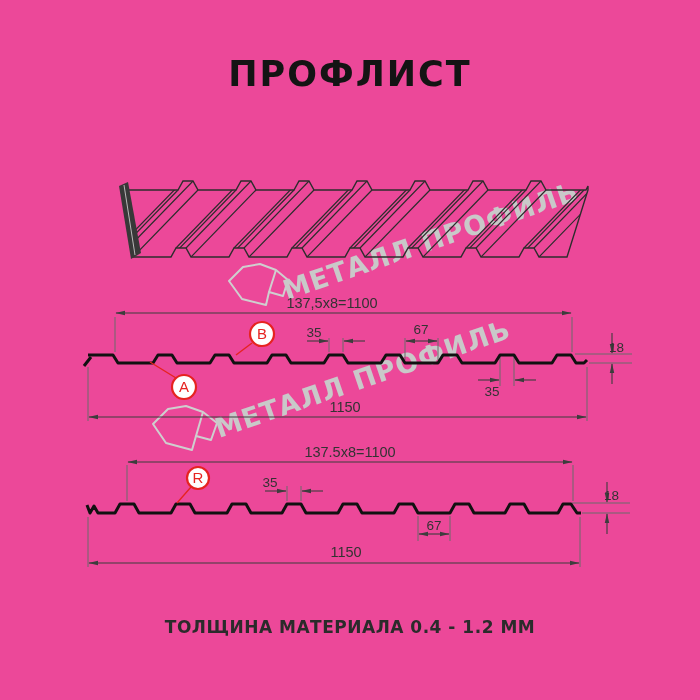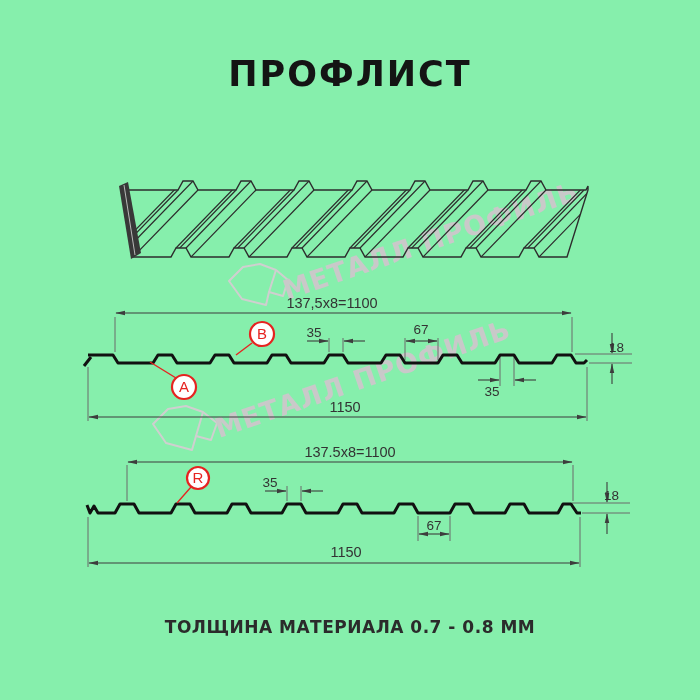--- a/index.html
+++ b/index.html
@@ -1,16 +1,16 @@
 <!DOCTYPE html>
 <html><head>
 <meta charset="utf-8">
 <style>
   html,body{margin:0;padding:0;background:#f2f2f2;}
-  #canvas{position:relative;width:700px;height:700px;background:#86efac;margin:0 auto;overflow:hidden;
+  #canvas{position:relative;width:700px;height:700px;background:#ec4899;margin:0 auto;overflow:hidden;
           font-family:"DejaVu Sans","Liberation Sans",sans-serif;}
   .title{position:absolute;top:54px;left:0;width:700px;text-align:center;
          font-size:35px;font-weight:800;letter-spacing:2px;color:#141414;}
   .subtitle{position:absolute;top:100px;left:0;width:700px;text-align:center;
          font-size:19px;font-weight:600;letter-spacing:1px;color:#1a1a1a;}
   .footer{position:absolute;top:617px;left:0;width:700px;text-align:center;
          font-size:17px;font-weight:600;letter-spacing:0.5px;color:#2b2b2b;}
   svg{position:absolute;left:0;top:0;}
   .dimtext{font-family:"Liberation Sans",sans-serif;font-size:13.5px;fill:#333;}
   .dimbig{font-family:"Liberation Sans",sans-serif;font-size:14.5px;fill:#333;}
@@ -176,14 +176,14 @@
       <text class="dimbig" x="346" y="557" text-anchor="middle">1150</text>
 
       <g>
         <line x1="191" y1="487" x2="177" y2="503" stroke="#e62320" stroke-width="1.4"></line>
         <circle cx="198" cy="478" r="11" fill="#fff" stroke="#e62320" stroke-width="2.2"></circle>
         <text class="redletter" x="198" y="483" text-anchor="middle">R</text>
       </g>
     </g>
   </svg>
 
-  <div class="footer">ТОЛЩИНА МАТЕРИАЛА 0.7 - 0.8 ММ</div>
+  <div class="footer">ТОЛЩИНА МАТЕРИАЛА 0.4 - 1.2 ММ</div>
 </div>
 
 </body></html>

